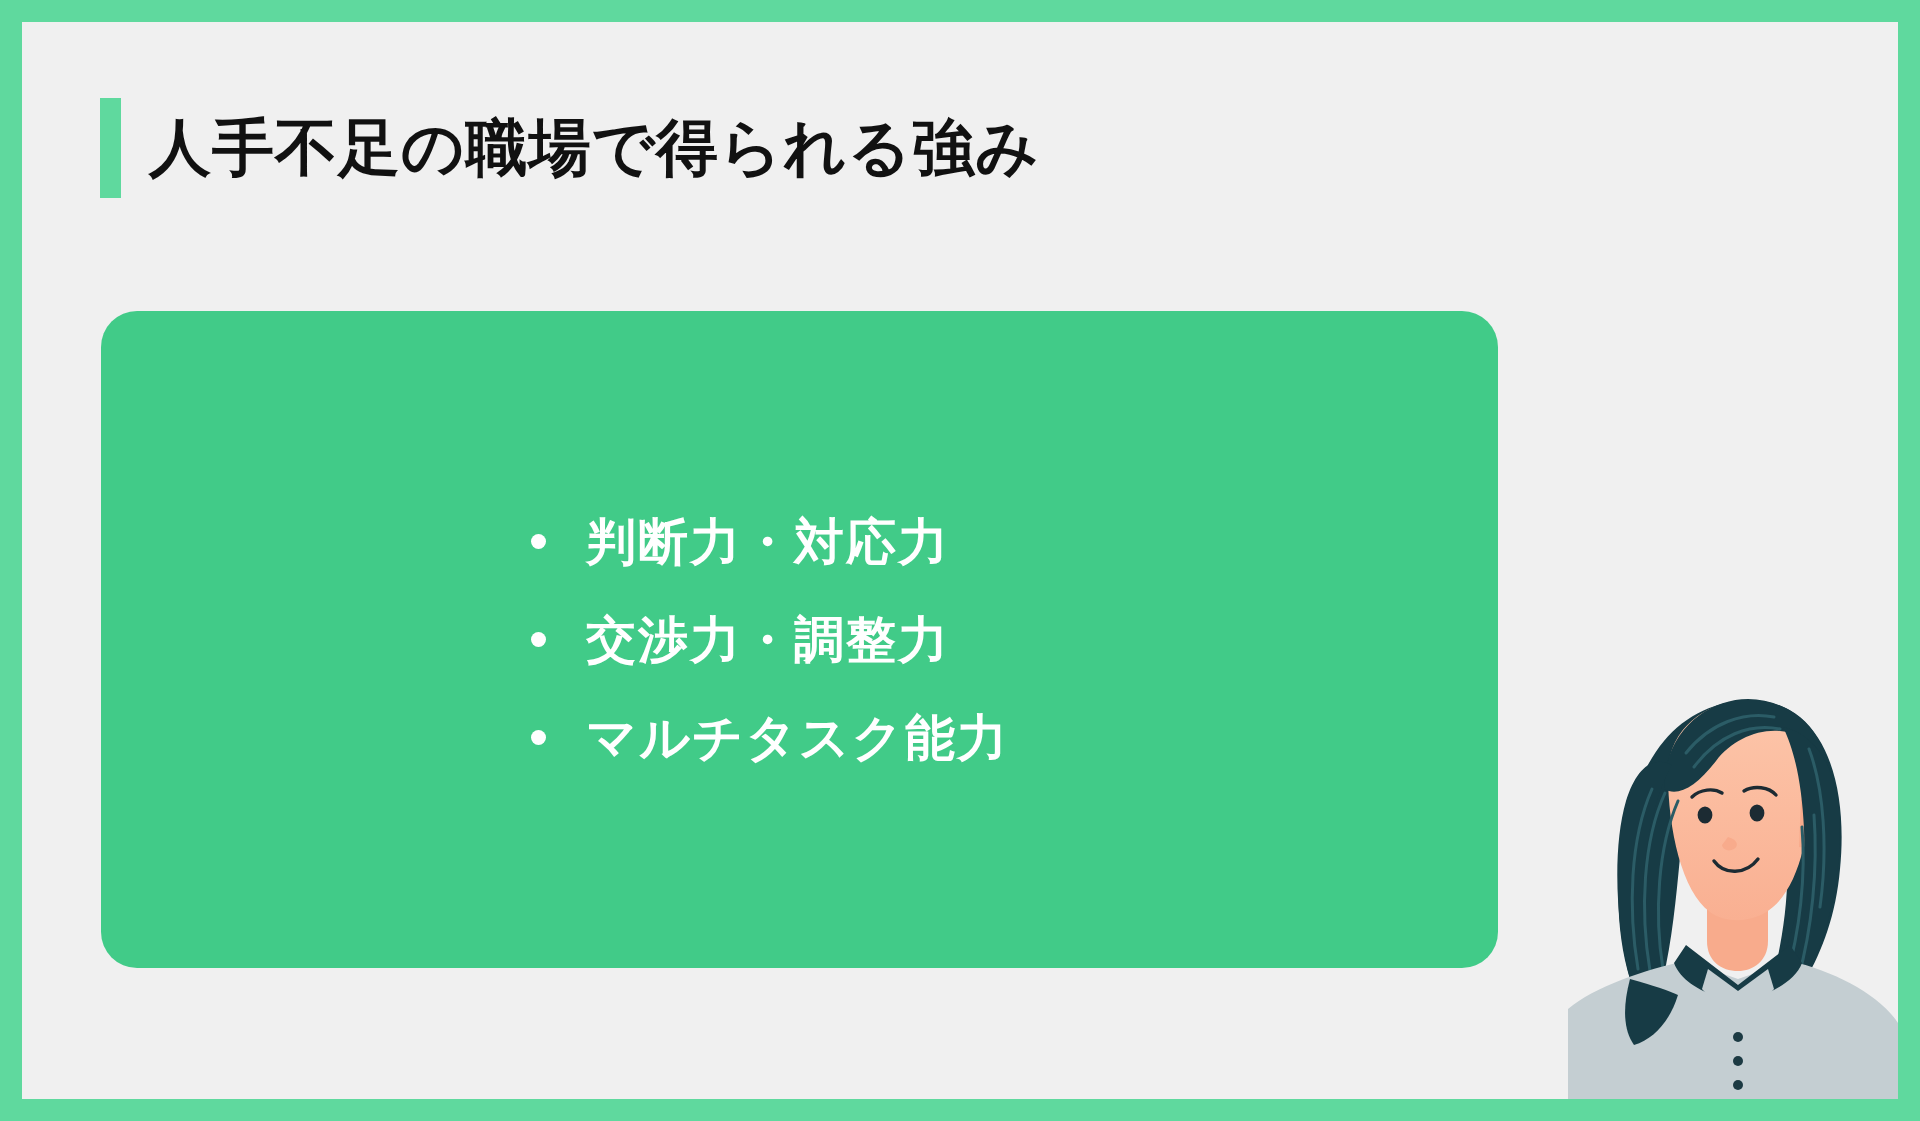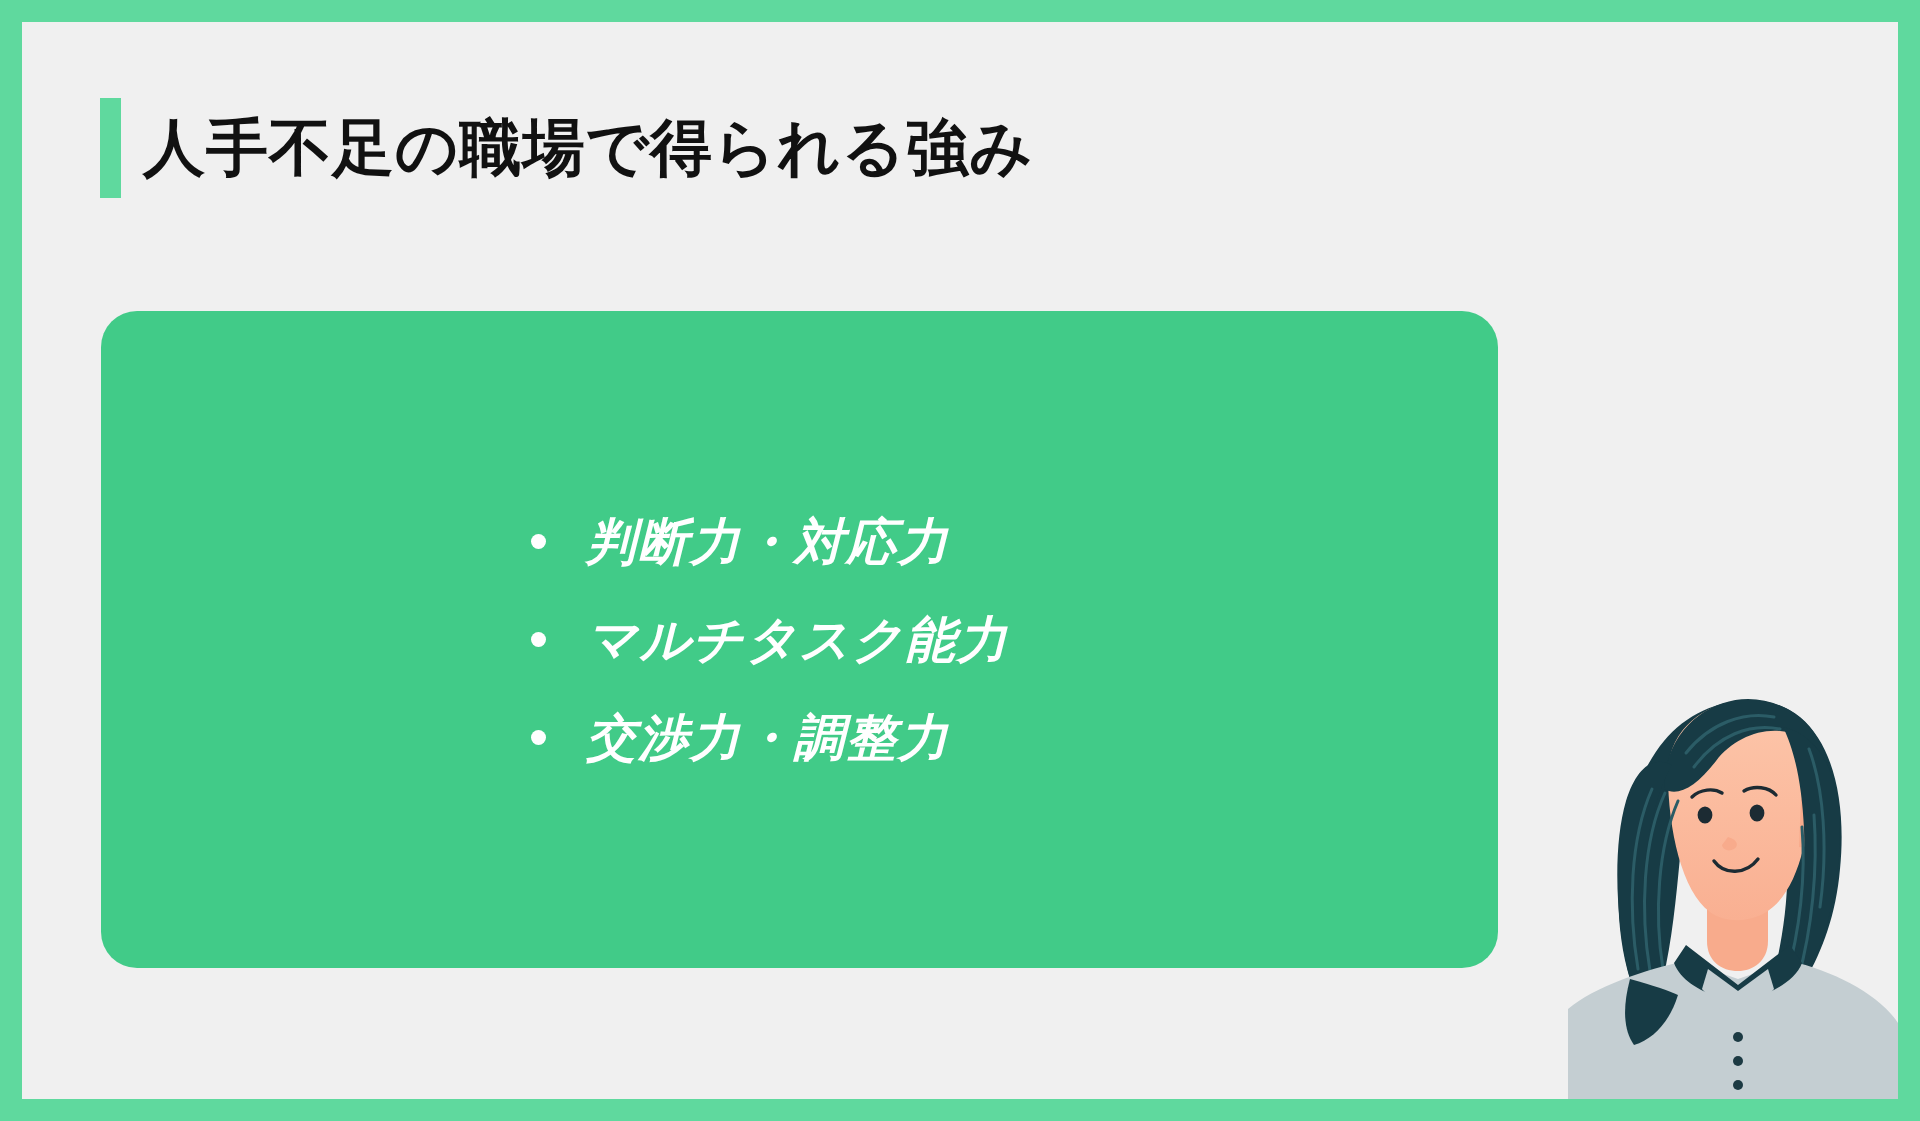--- a/index.html
+++ b/index.html
@@ -39,21 +39,21 @@
   }
 
   .title-accent {
     width: 21px;
     height: 100px;
     background: #5fd99e;
     flex: 0 0 auto;
   }
 
   .title-text {
-    margin-left: 22px;
+    margin-left: 28px;
     font-size: 62px;
     font-weight: 700;
     color: #111111;
     letter-spacing: 1px;
     line-height: 1;
     white-space: nowrap;
   }
 
   
   .card {
@@ -95,21 +95,20 @@
     margin-right: 40px;
   }
 
   .bullet-label {
     font-size: 50px;
     font-weight: 700;
     color: #ffffff;
     letter-spacing: 2px;
     line-height: 1;
     white-space: nowrap;
-    font-style: italic;
   }
 
   
   .illustration {
     position: absolute;
     right: 0;
     bottom: 0;
     width: 330px;
     height: 420px;
     pointer-events: none;
@@ -128,25 +127,25 @@
     </div>
 
     <div class="card">
       <ul class="bullet-list">
         <li class="bullet-item">
           <span class="bullet-dot"></span>
           <span class="bullet-label">判断力・対応力</span>
         </li>
         <li class="bullet-item">
           <span class="bullet-dot"></span>
-          <span class="bullet-label">マルチタスク能力</span>
+          <span class="bullet-label">交渉力・調整力</span>
         </li>
         <li class="bullet-item">
           <span class="bullet-dot"></span>
-          <span class="bullet-label">交渉力・調整力</span>
+          <span class="bullet-label">マルチタスク能力</span>
         </li>
       </ul>
     </div>
 
     <div class="illustration">
       <svg viewBox="0 0 330 420" xmlns="http://www.w3.org/2000/svg">
         <defs>
           <clipPath id="faceClip">
             <path d="M100 95 C100 45 145 22 175 22 C210 22 243 52 243 100 C243 150 232 205 205 228 C188 243 160 246 142 233 C114 213 100 150 100 95 Z"></path>
           </clipPath>

